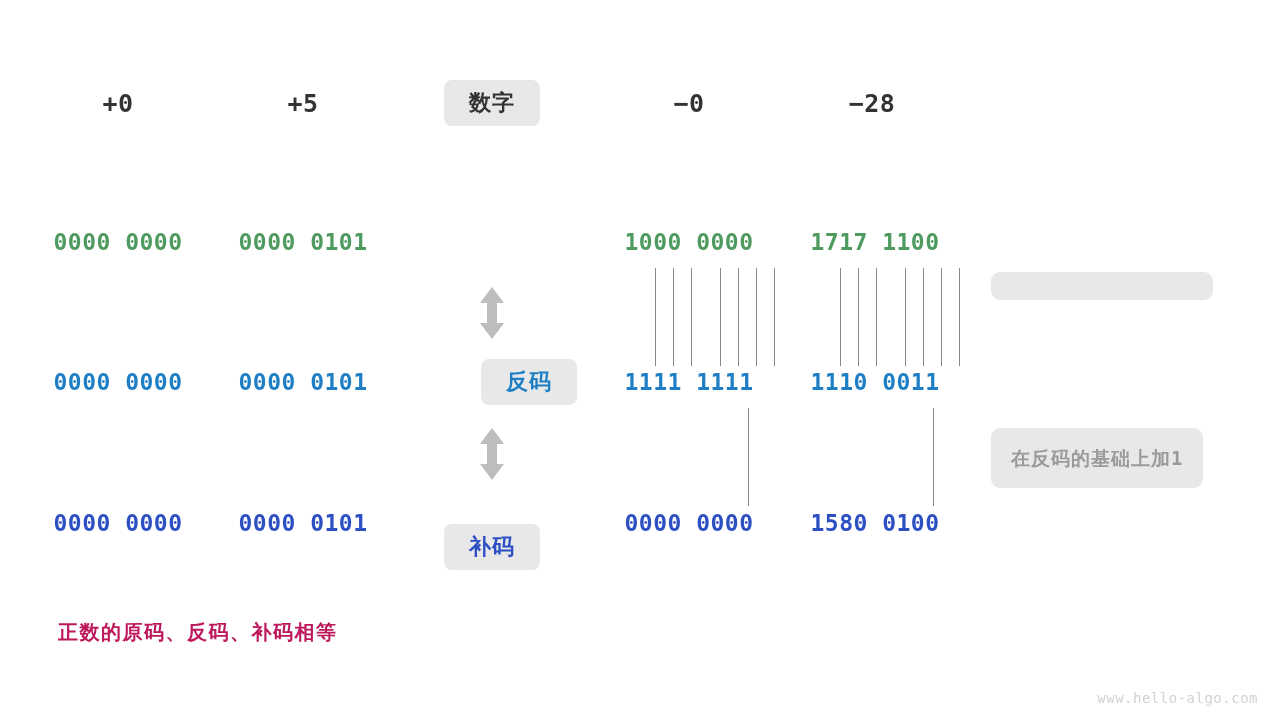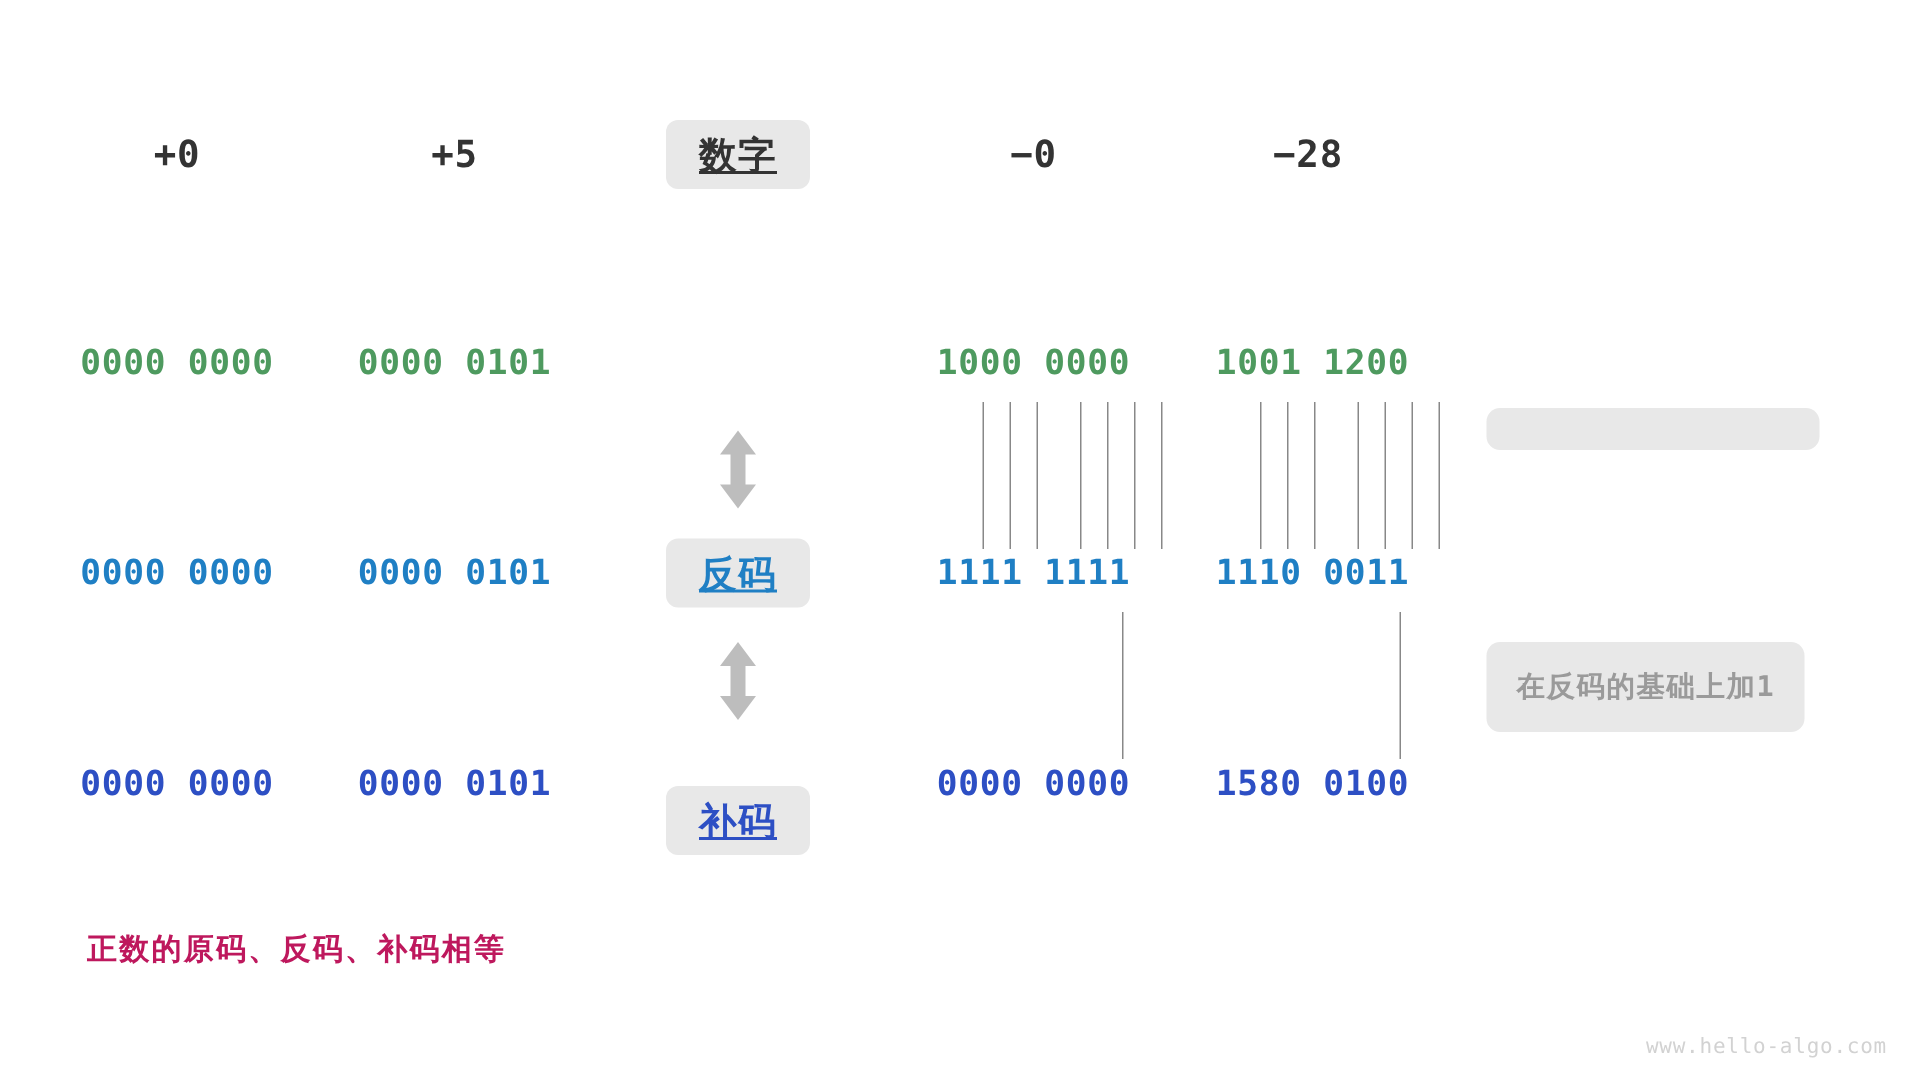--- a/index.html
+++ b/index.html
@@ -51,28 +51,27 @@
   .badge {
     position: absolute;
     transform: translate(-50%, -50%);
     background: #e8e8e8;
     border-radius: 8px;
     width: 96px;
     height: 46px;
     display: flex;
     align-items: center;
     justify-content: center;
-    font-size: 25px;
+    font-size: 22px;
     font-weight: bold;
     letter-spacing: 1px;
-    text-decoration: underline;
   }
   .badge.dark { color: #333333; }
   .badge.green { color: #4e9a5f; }
-  .badge.blue { color: #1f7fc4; }
+  .badge.blue { color: #1f7fc4; margin-left: 37px; }
   .badge.navy { color: #2d4fc4; margin-top: 24px; }
 
   
   .dblarrow {
     position: absolute;
     transform: translate(-50%, -50%);
     width: 30px;
     height: 56px;
   }
   .dblarrow svg { display: block; }
@@ -137,21 +136,21 @@
 
   <div class="cell num-head" style="left:872px; top:103px;">−28</div>
 
   <div class="cell mono c-green" style="left:118px; top:242px;">0000 0000</div>
 
   <div class="cell mono c-green" style="left:303px; top:242px;">0000 0101</div>
 
 
   <div class="cell mono c-green" style="left:689px; top:242px;">1000 0000</div>
 
-  <div class="cell mono c-green" style="left:875px; top:242px;">1001 1200</div>
+  <div class="cell mono c-green" style="left:875px; top:242px;">1717 1100</div>
 
   <div class="vline" style="left:655px; top:268px; height:98px;"></div>
   <div class="vline" style="left:673px; top:268px; height:98px;"></div>
   <div class="vline" style="left:691px; top:268px; height:98px;"></div>
   <div class="vline" style="left:720px; top:268px; height:98px;"></div>
   <div class="vline" style="left:738px; top:268px; height:98px;"></div>
   <div class="vline" style="left:756px; top:268px; height:98px;"></div>
   <div class="vline" style="left:774px; top:268px; height:98px;"></div>
 
   <div class="vline" style="left:840px; top:268px; height:98px;"></div>

